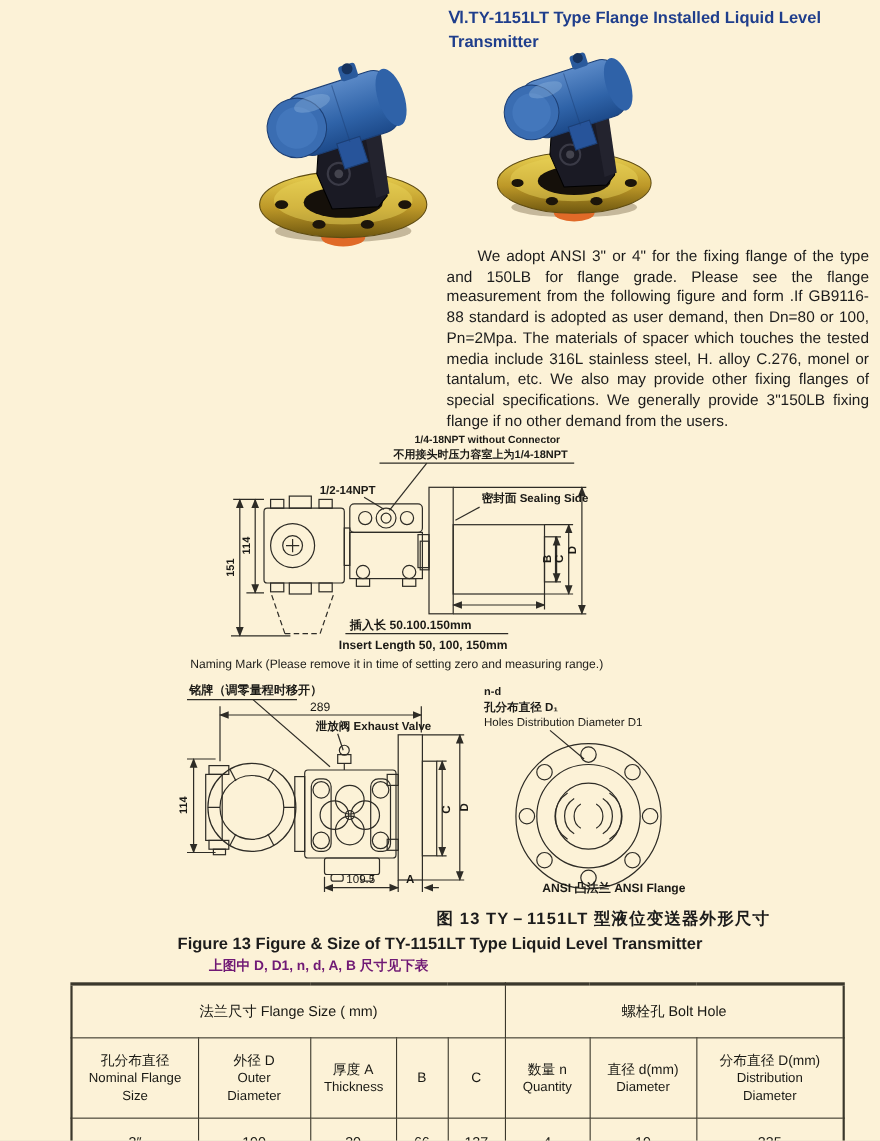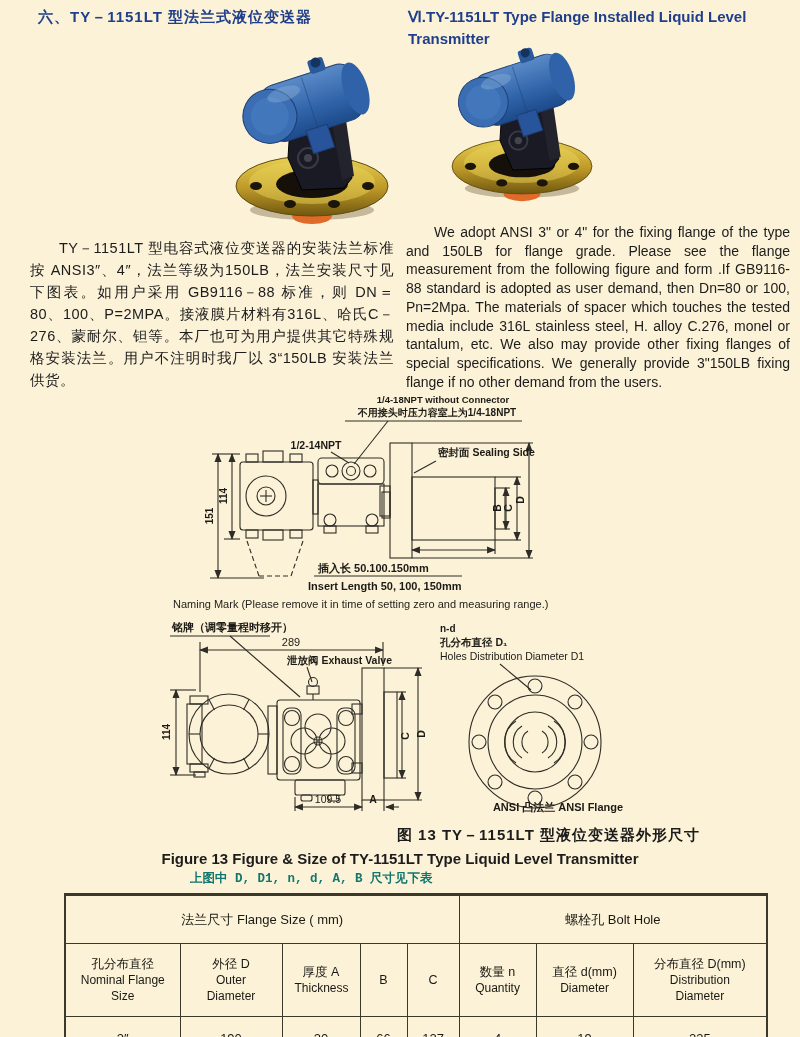--- a/index.html
+++ b/index.html
@@ -10,38 +10,37 @@
            color:#1f3e8c;letter-spacing:1px;}
   .head-en{left:408px;top:6px;width:382px;font-size:15px;font-weight:700;
            color:#1f3e8c;line-height:22px;}
   .para-zh{left:30px;top:237px;width:364px;font-size:14.5px;line-height:22px;
            text-align:justify;text-indent:2em;letter-spacing:.5px;}
   .para-en{left:406px;top:223px;width:384px;font-size:14px;line-height:18.7px;
            text-align:justify;text-indent:28px;}
   .naming-mark{left:173px;top:598px;font-size:11px;color:#23221e;}
   .cap-zh{left:0;top:826px;width:700px;text-align:right;font-size:15px;font-weight:700;letter-spacing:1px;}
   .cap-en{left:0;top:850px;width:800px;text-align:center;font-size:15px;font-weight:700;}
-  .note-red{top:870px;font-size:12.5px;font-weight:700;color:#0f766e;font-family:Liberation Mono, monospace;}
+  .note-red{top:870px;font-size:12.5px;font-weight:700;color:#701a75;}
   .note-zh{left:190px;} .note-en{left:400px;}
   table.spec{position:absolute;left:64px;top:893px;width:702px;border-collapse:collapse;
              border:2px solid #3b382c;border-top:3px solid #3b382c;table-layout:fixed;}
   table.spec td,table.spec th{border:1px solid #3b382c;text-align:center;vertical-align:middle;
              padding:12px;font-weight:400;color:#191914;}
   tr.grp td{height:23px;font-size:13px;}
   tr.hdr th{height:40px;font-size:12.5px;line-height:16px;}
   tr.hdr .en{font-size:12px;}
   tr.data td{height:18px;font-size:13px;}
   svg text{font-family:"Liberation Sans",sans-serif;}
 </style>
 </head>
 <body>
 
 <div id="canvas">
 
-  <div class="abs head-zh">六、TY－1151LT 型法兰式液位变送器</div>
   <div class="abs head-en">Ⅵ.TY-1151LT Type Flange Installed Liquid Level Transmitter</div>
 
   <svg class="abs" style="left:0;top:30px" width="800" height="212" viewBox="0 0 800 212">
     <defs>
       <linearGradient id="goldGrad" x1="0" y1="0" x2="0" y2="1">
         <stop offset="0" stop-color="#e9d152"></stop>
           <stop offset=".55" stop-color="#bd9828"></stop>
           <stop offset="1" stop-color="#6f570f"></stop>
       </linearGradient>
       <linearGradient id="blueGrad" x1="0" y1="0" x2="0" y2="1">
@@ -76,21 +75,20 @@
           <ellipse cx="78" cy="46" rx="17" ry="7" fill="#8fb3dd" opacity=".4"></ellipse>
         </g>
       </symbol>
     </defs>
     <use href="#tx-photo" x="212" y="10"></use>
     <g transform="translate(430,2) scale(0.92)">
       <use href="#tx-photo"></use>
     </g>
   </svg>
 
-  <div class="abs para-zh">TY－1151LT 型电容式液位变送器的安装法兰标准按 ANSI3″、4″，法兰等级为150LB，法兰安装尺寸见下图表。如用户采用 GB9116－88 标准，则 DN＝80、100、P=2MPA。接液膜片材料有316L、哈氏C－276、蒙耐尔、钽等。本厂也可为用户提供其它特殊规格安装法兰。用户不注明时我厂以 3“150LB 安装法兰供货。</div>
   <div class="abs para-en">We adopt ANSI 3" or 4" for the fixing flange of the type and 150LB for flange grade. Please see the flange measurement from the following figure and form .If GB9116-88 standard is adopted as user demand, then Dn=80 or 100, Pn=2Mpa. The materials of spacer which touches the tested media include 316L stainless steel, H. alloy C.276, monel or tantalum, etc. We also may provide other fixing flanges of special specifications. We generally provide 3"150LB fixing flange if no other demand from the users.</div>
 
   <svg class="abs" style="left:0;top:392px" width="800" height="222" viewBox="0 0 800 222">
     <defs>
       <marker id="ar1" markerWidth="8" markerHeight="8" viewBox="0 0 10 10" refX="9" refY="5" orient="auto-start-reverse">
         <path d="M0,1 L10,5 L0,9 z" fill="#2e2c26"></path>
       </marker>
     </defs>
     <g stroke="#2e2c26" fill="none" stroke-width="1.1">
 

